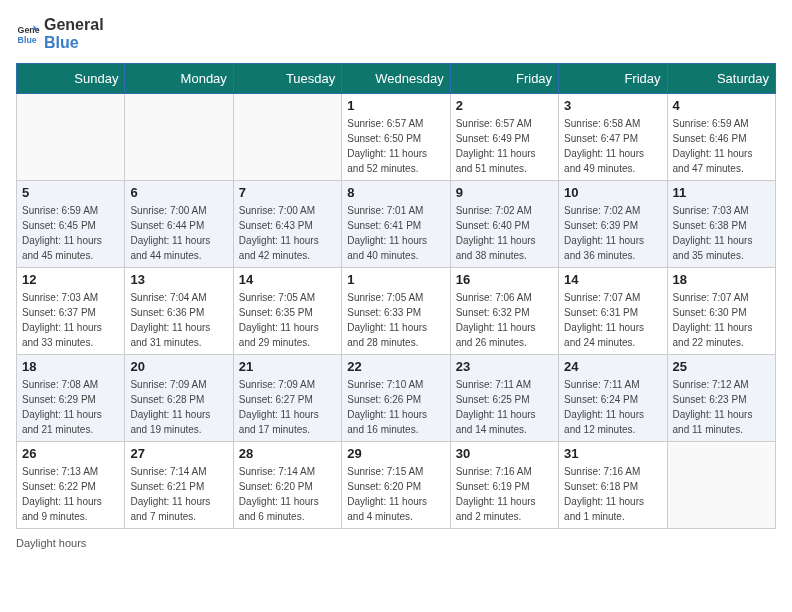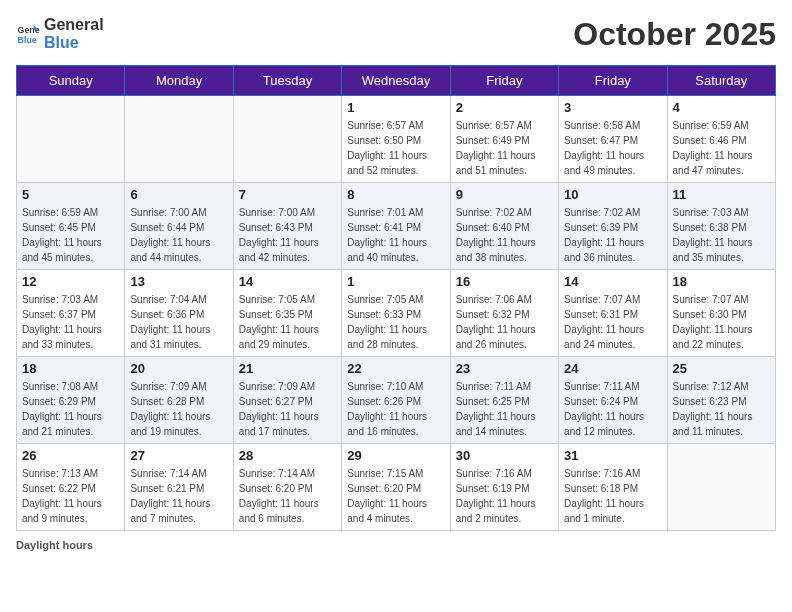--- a/index.html
+++ b/index.html
@@ -48,25 +48,25 @@
     .title-location {
       font-size: 15px;
       color: #555;
     }
     .calendar {
       width: 100%;
       border-collapse: collapse;
       border: 1px solid #ccc;
     }
     .calendar th {
-      background-color: #4c1d95;
+      background-color: #0f766e;
       color: #fff;
       font-size: 13px;
       padding: 7px 6px;
-      text-align: center;
+      text-align: right;
       border: 1px solid #2e6bb0;
       font-weight: normal;
     }
     .calendar td {
       vertical-align: top;
       border: 1px solid #ccc;
       padding: 4px 5px;
       font-size: 10.5px;
       color: #333;
       width: 108px;
@@ -87,40 +87,38 @@
       color: #444;
       line-height: 1.5;
     }
     .row-shaded td {
       background: #f0f4fa;
     }
     .footer {
       margin-top: 8px;
       font-size: 11px;
       color: #555;
-      font-weight: bold;
     }
   </style>
 </head>
 <body>
 
 <div class="header">
   <div class="logo">
     <svg class="logo-icon" viewBox="0 0 30 30" xmlns="http://www.w3.org/2000/svg">
       <text x="2" y="14" font-size="11" font-weight="bold" fill="#333" font-family="Arial">General</text>
       <text x="2" y="26" font-size="11" font-weight="bold" fill="#3a7ec8" font-family="Arial">Blue</text>
       <polygon points="22,4 28,10 22,10" fill="#3a7ec8"></polygon>
     </svg>
     <div>
       <div class="logo-text-general">General</div>
       <div class="logo-text-blue">Blue</div>
     </div>
   </div>
   <div class="title-block">
-    <div class="title-month">October 2025</div>
   </div>
 </div>
 
 <table class="calendar">
   <thead>
     <tr id="header-row">
         <th>Sunday</th>
         <th>Monday</th>
         <th>Tuesday</th>
         <th>Wednesday</th>

